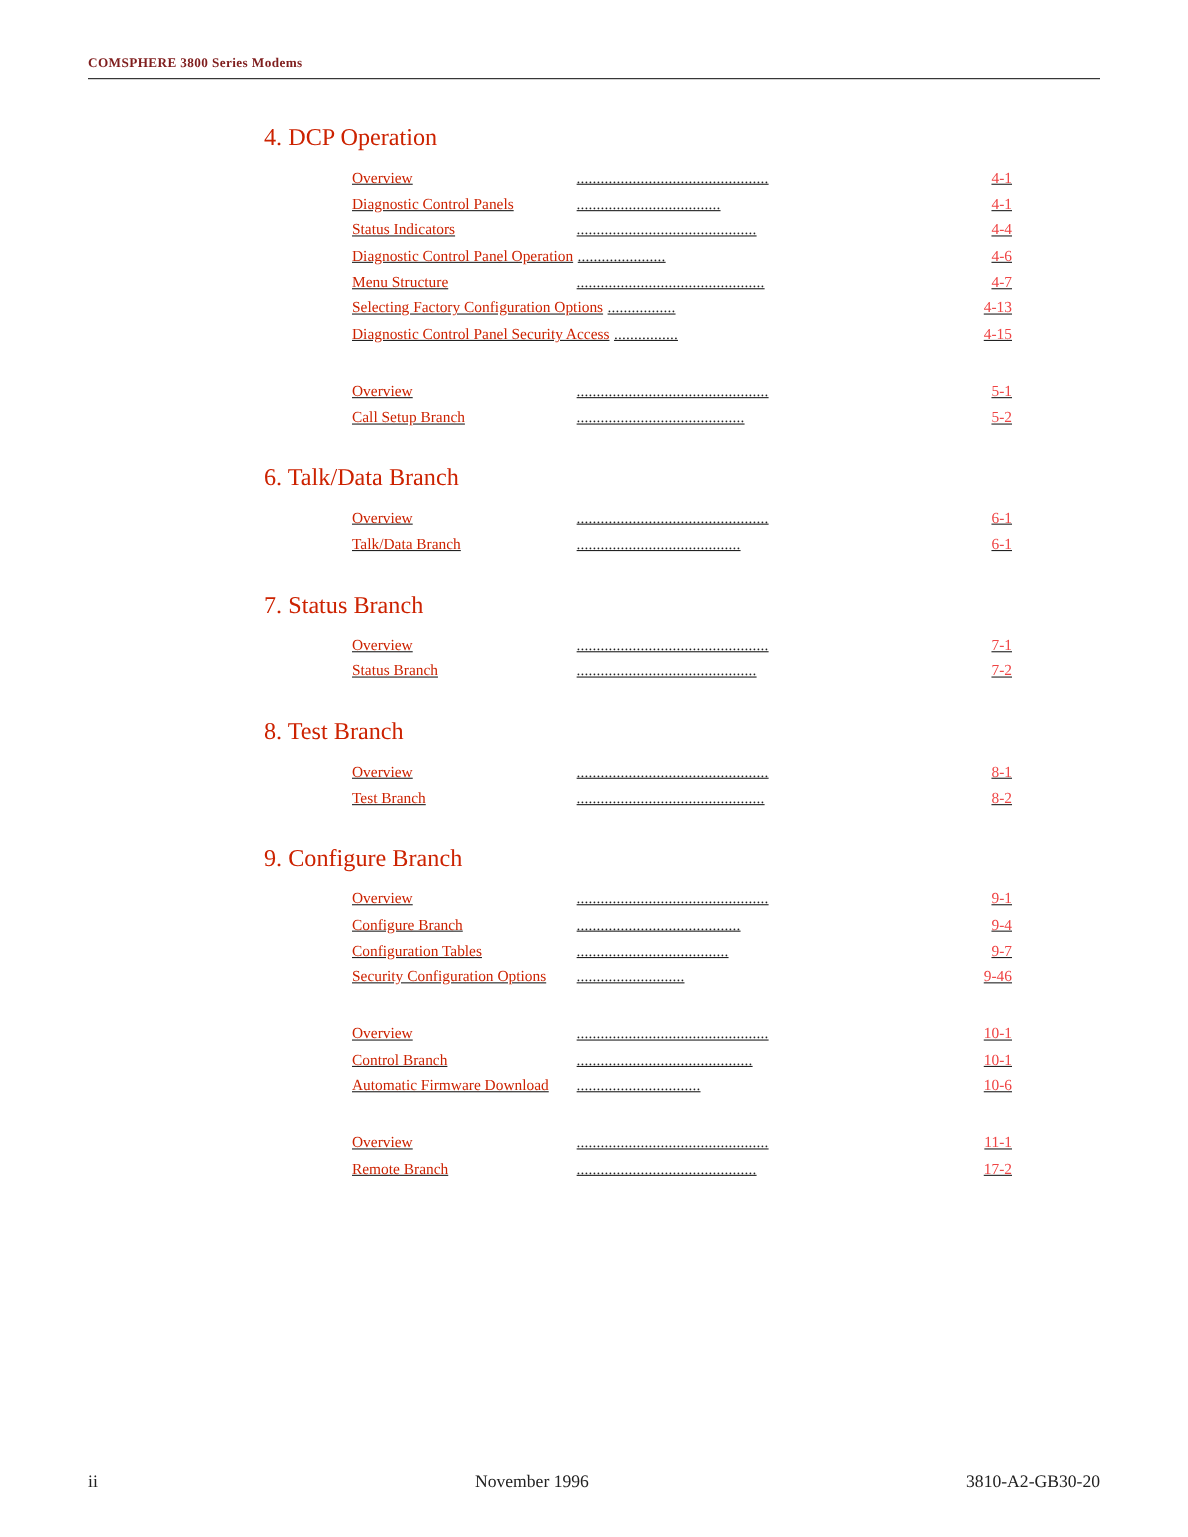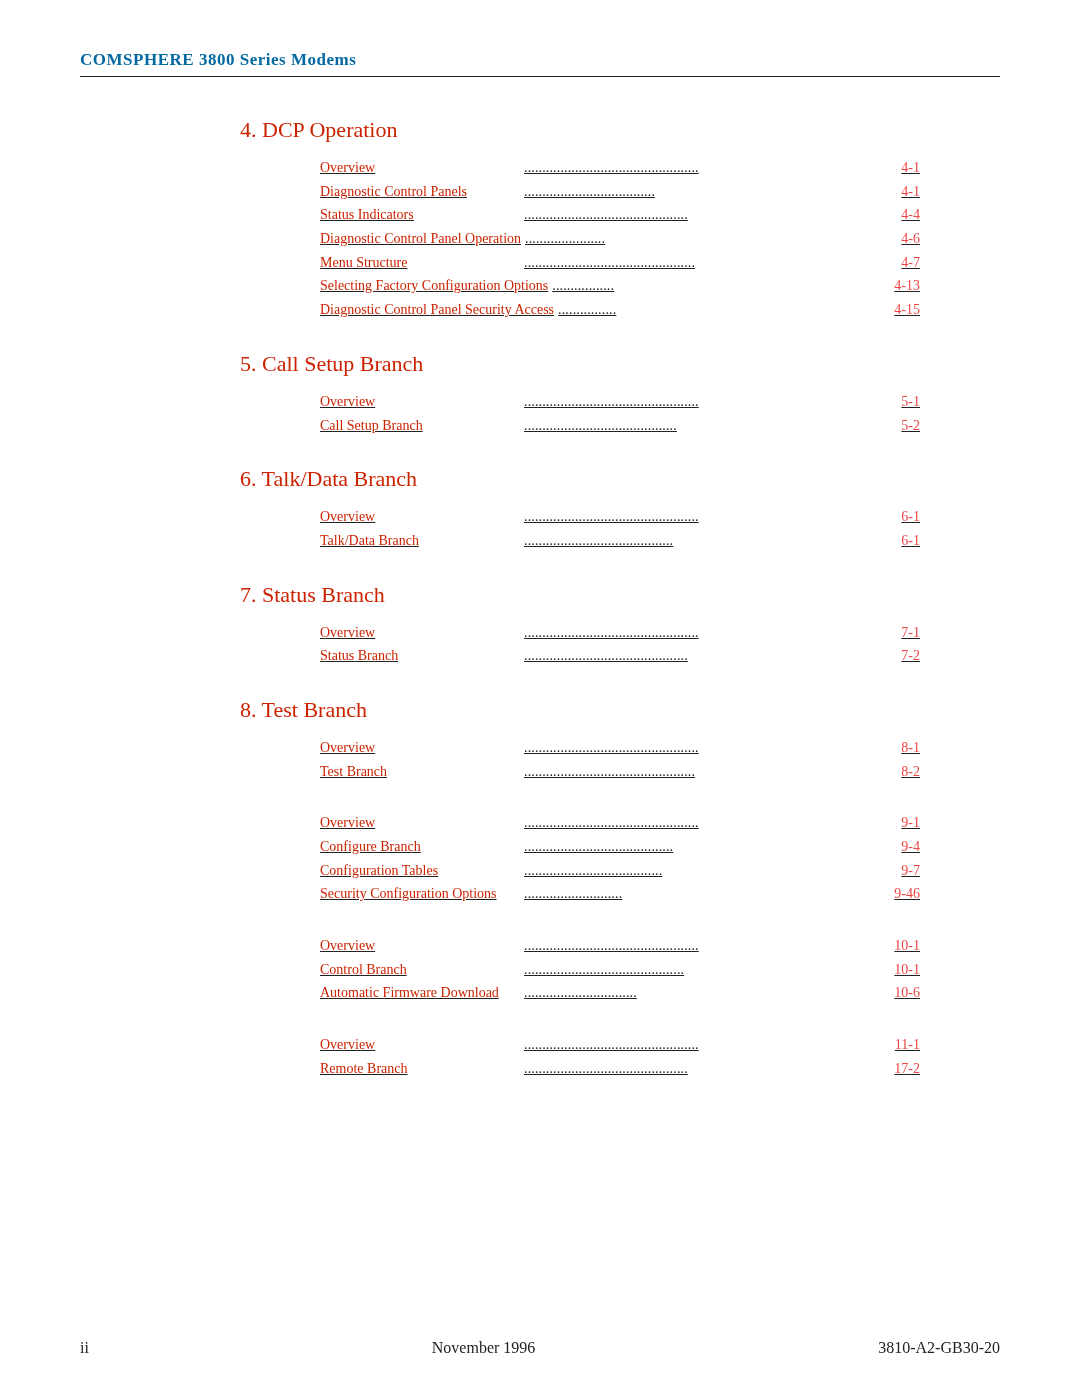--- a/index.html
+++ b/index.html
@@ -24,23 +24,23 @@
     .header-bar {
       display: flex;
       justify-content: flex-start;
       align-items: center;
       border-bottom: 1.5px solid #222;
       padding-bottom: 6px;
       margin-bottom: 40px;
     }
 
     .header-title {
-      font-size: 17px;
+      font-size: 12px;
       font-weight: bold;
-      color: #0369a1;
+      color: #7f1d1d;
       letter-spacing: 0.03em;
     }
 
     .footer {
       position: absolute;
       bottom: 40px;
       left: 80px;
       right: 80px;
       display: flex;
       justify-content: space-between;
@@ -144,21 +144,20 @@
             <span class="toc-page">4-13</span>
           </div>
           <div class="toc-entry">
             <span class="toc-entry-link">Diagnostic Control Panel Security Access</span>
             <span class="toc-dots"> ................ </span>
             <span class="toc-page">4-15</span>
           </div>
         </div>
       </div>
       <div class="chapter">
-        <div class="chapter-title"><span>5.</span> Call Setup Branch</div>
         <div class="toc-entries">
           <div class="toc-entry">
             <span class="toc-entry-link">Overview</span>
             <span class="toc-dots"> ................................................ </span>
             <span class="toc-page">5-1</span>
           </div>
           <div class="toc-entry">
             <span class="toc-entry-link">Call Setup Branch</span>
             <span class="toc-dots"> .......................................... </span>
             <span class="toc-page">5-2</span>
@@ -204,20 +203,21 @@
             <span class="toc-page">8-1</span>
           </div>
           <div class="toc-entry">
             <span class="toc-entry-link">Test Branch</span>
             <span class="toc-dots"> ............................................... </span>
             <span class="toc-page">8-2</span>
           </div>
         </div>
       </div>
       <div class="chapter">
+        <div class="chapter-title"><span>9.</span> Configure Branch</div>
         <div class="toc-entries">
           <div class="toc-entry">
             <span class="toc-entry-link">Overview</span>
             <span class="toc-dots"> ................................................ </span>
             <span class="toc-page">9-1</span>
           </div>
           <div class="toc-entry">
             <span class="toc-entry-link">Configure Branch</span>
             <span class="toc-dots"> ......................................... </span>
             <span class="toc-page">9-4</span>

